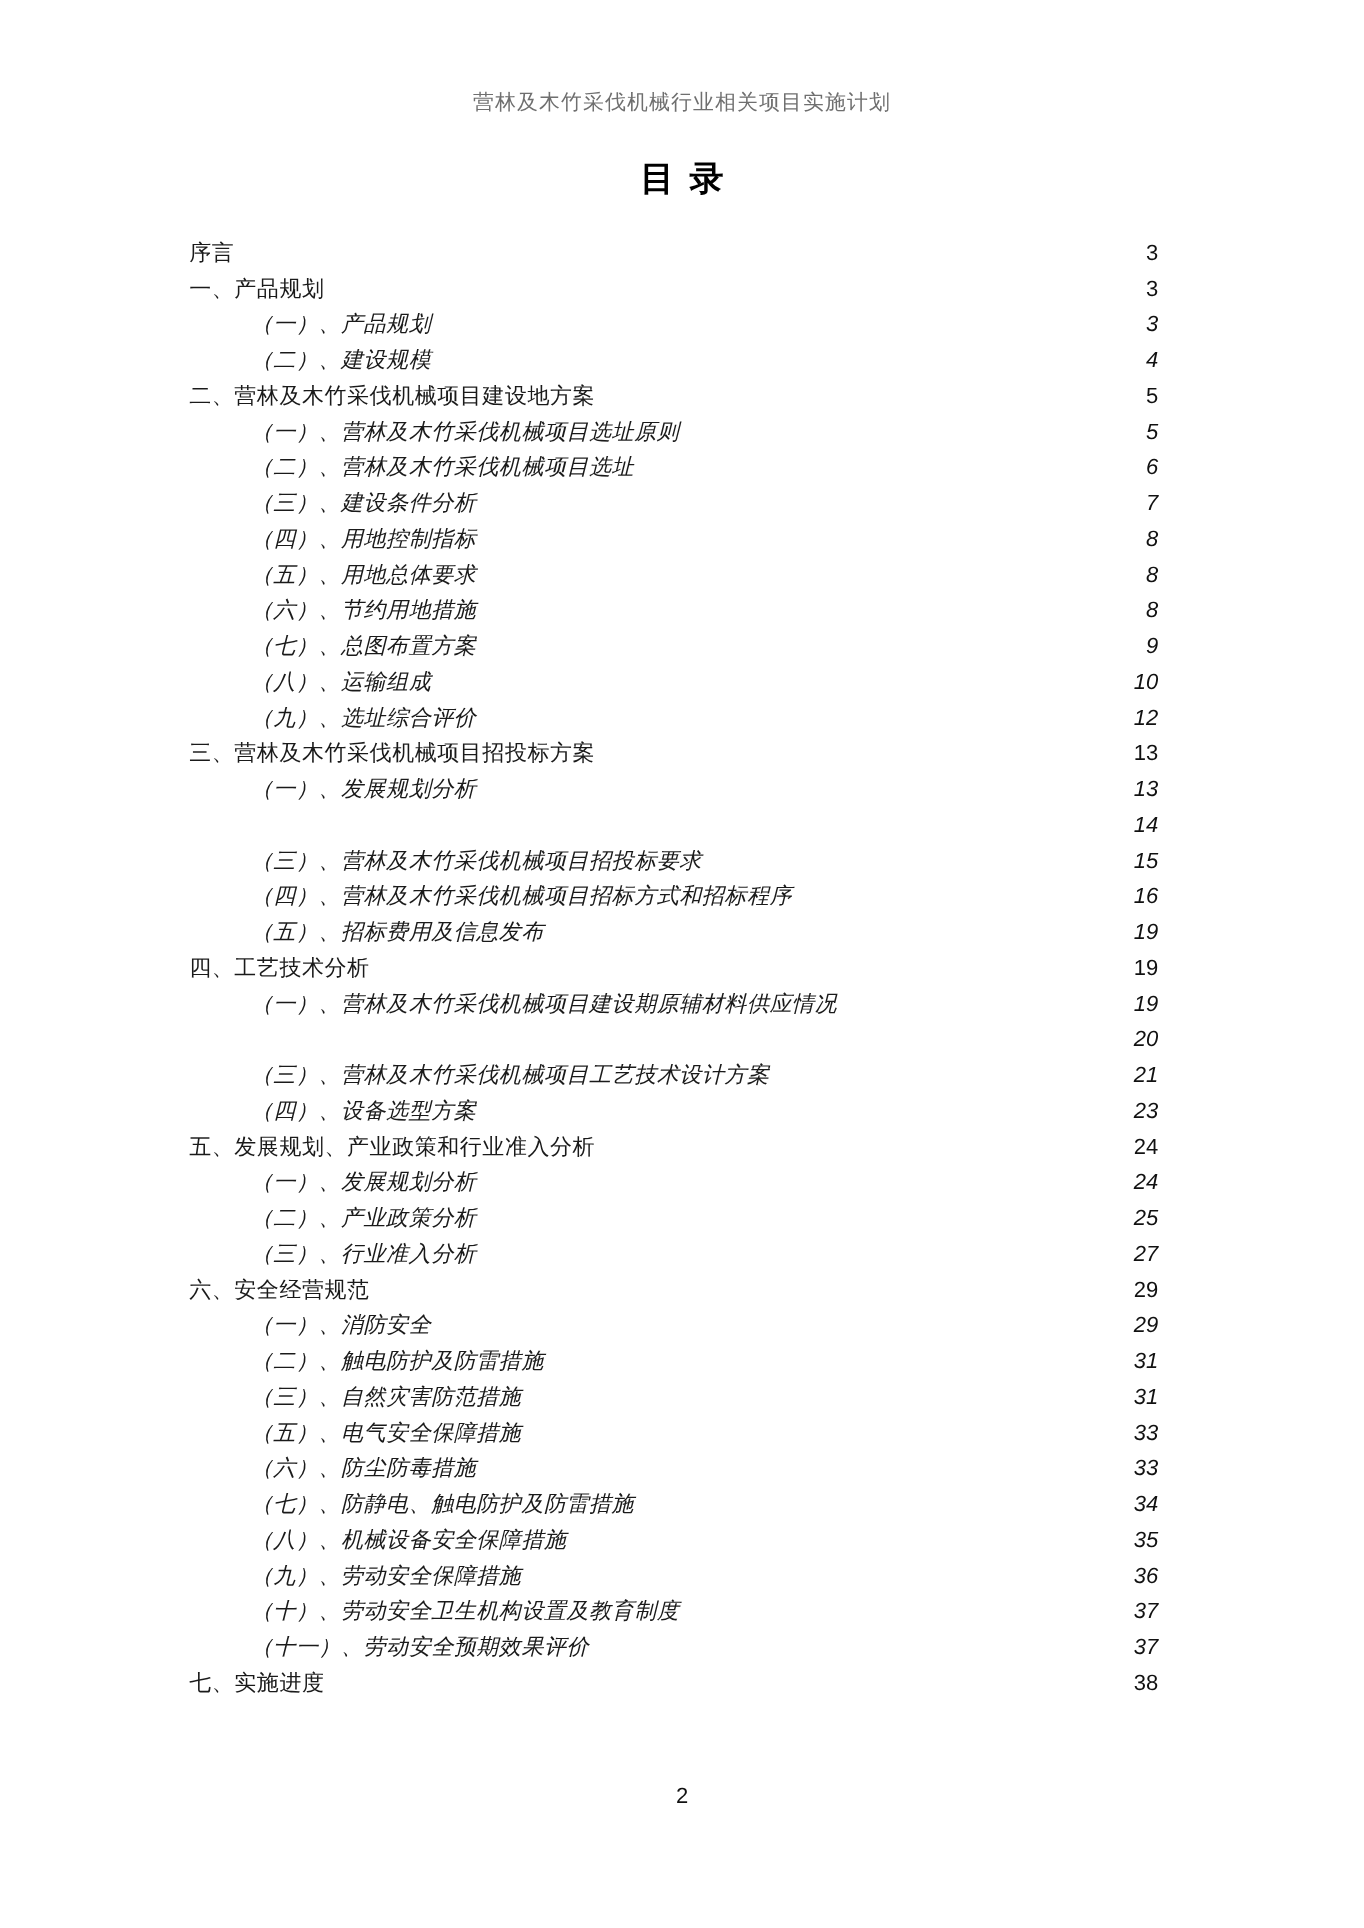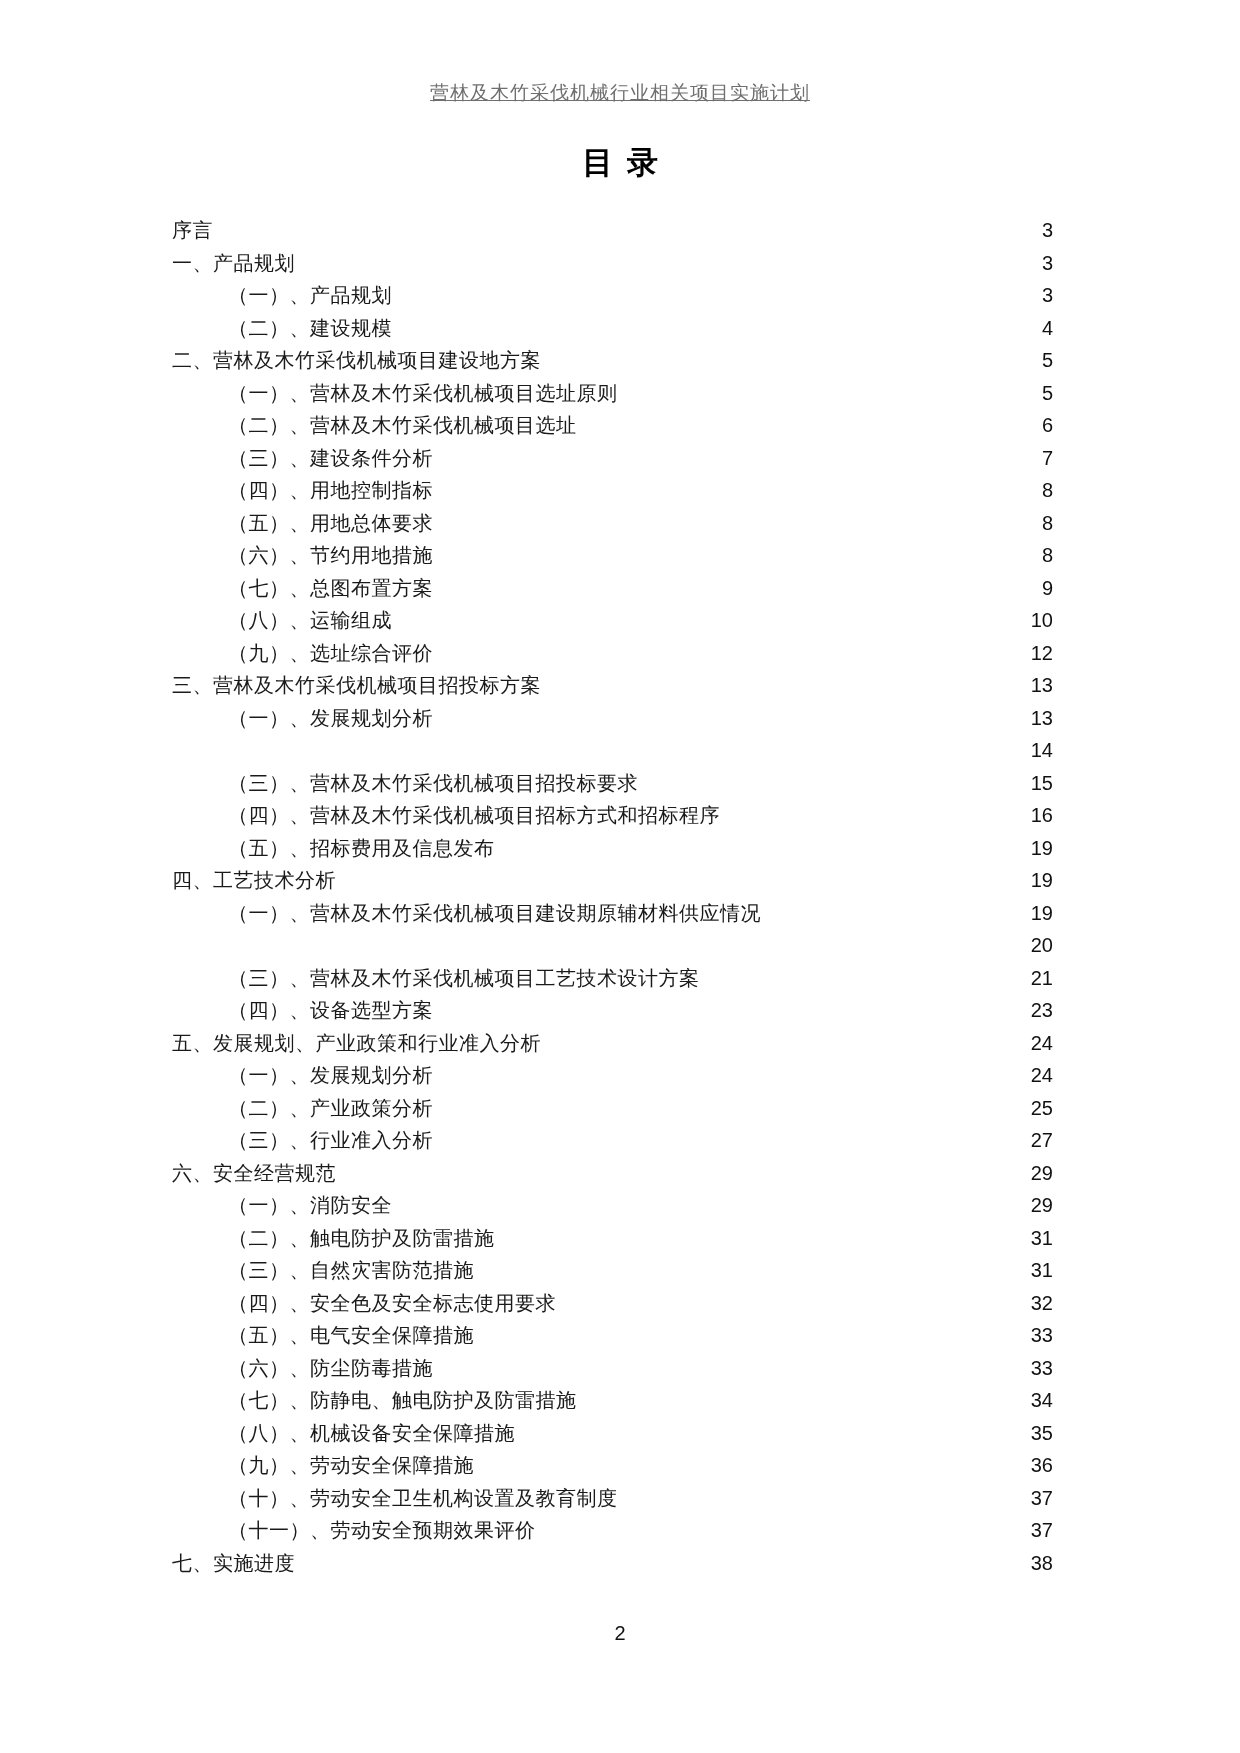--- a/index.html
+++ b/index.html
@@ -19,21 +19,20 @@
   }
   .doc-header {
     position: absolute;
     top: 80px;
     left: 0;
     right: 0;
     text-align: center;
     font-size: 19px;
     letter-spacing: 1px;
     color: #6f6f6f;
-    text-decoration: underline;
   }
   .toc-title {
     position: absolute;
     top: 142px;
     left: 0;
     right: 0;
     text-align: center;
     font-size: 31px;
     font-weight: bold;
     color: #000000;
@@ -48,21 +47,21 @@
   }
   .toc-row {
     display: flex;
     align-items: flex-end;
     height: 32.5px;
     font-size: 20px;
     color: #1a1a1a;
     text-decoration: none;
     cursor: pointer;
   }
-  .toc-row.level-2 { padding-left: 56px; }
+  .toc-row.level-2 { padding-left: 56px; font-style: italic; }
   .toc-label {
     line-height: 32.5px;
     white-space: nowrap;
     letter-spacing: 0.5px;
   }
   .toc-leader {
     flex: 1 1 auto;
     min-width: 10px;
     margin-left: 4px;
     margin-right: 1px;
@@ -255,25 +254,20 @@
     <span class="toc-label">（二）、触电防护及防雷措施</span>
     <span class="toc-leader"></span>
     <span class="toc-page">31</span>
   </a>
       <a class="toc-row level-2">
     <span class="toc-label">（三）、自然灾害防范措施</span>
     <span class="toc-leader"></span>
     <span class="toc-page">31</span>
   </a>
       <a class="toc-row level-2">
-    <span class="toc-label">（四）、安全色及安全标志使用要求</span>
-    <span class="toc-leader"></span>
-    <span class="toc-page">32</span>
-  </a>
-      <a class="toc-row level-2">
     <span class="toc-label">（五）、电气安全保障措施</span>
     <span class="toc-leader"></span>
     <span class="toc-page">33</span>
   </a>
       <a class="toc-row level-2">
     <span class="toc-label">（六）、防尘防毒措施</span>
     <span class="toc-leader"></span>
     <span class="toc-page">33</span>
   </a>
       <a class="toc-row level-2">

